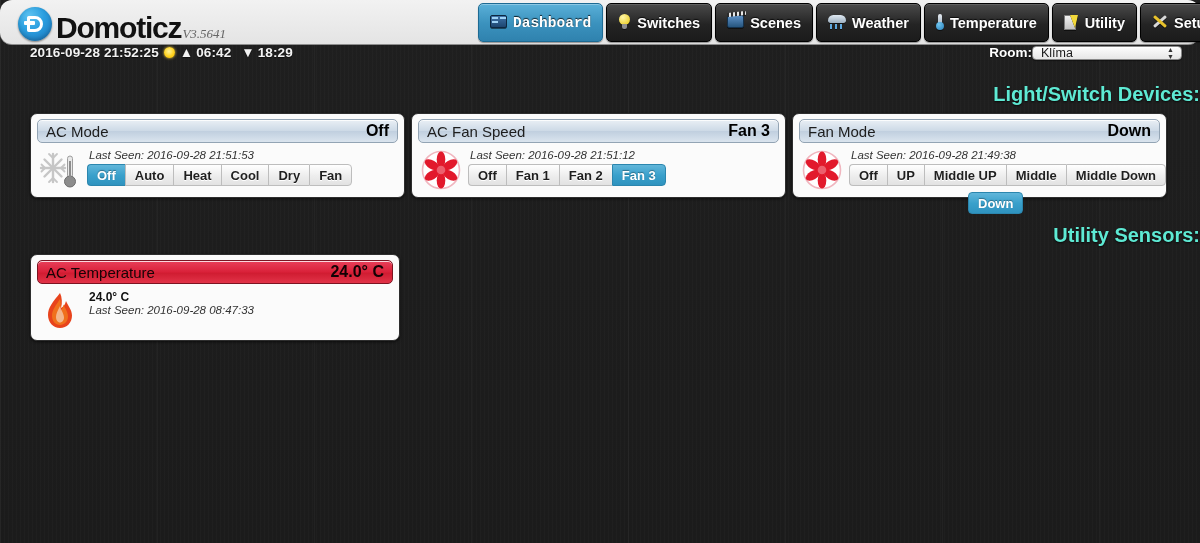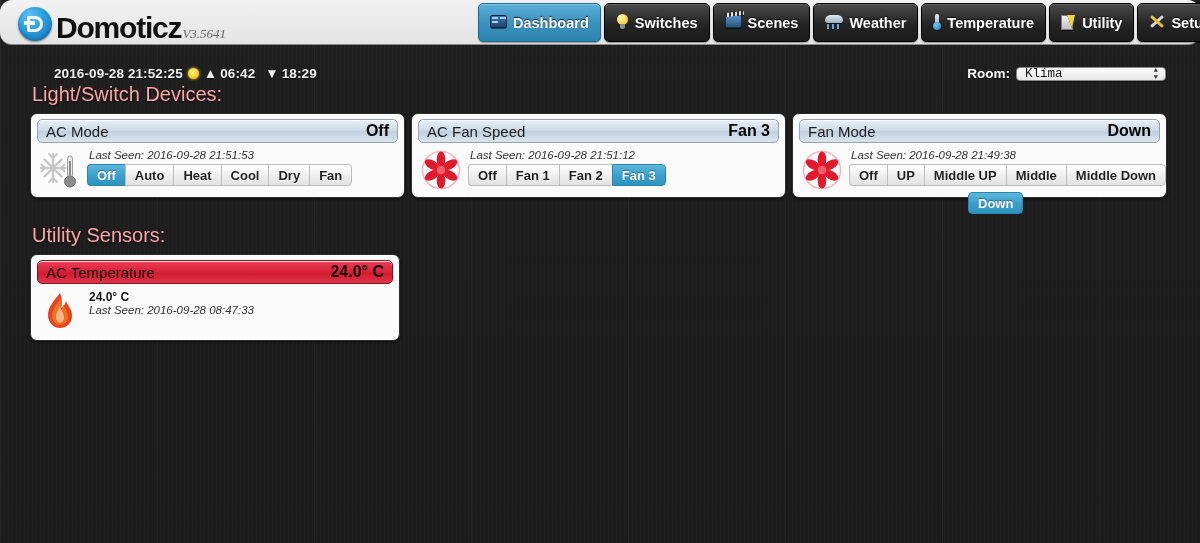--- a/index.html
+++ b/index.html
@@ -101,20 +101,21 @@
     font-size: 14.5px;
     font-weight: bold;
     text-shadow: 0 -1px 1px rgba(0,0,0,0.8);
     white-space: nowrap;
     cursor: pointer;
   }
   .navbtn.active {
     background: linear-gradient(#5ab0d8, #3b92be 52%, #2f82ae);
     border-color: #1d6a93;
     box-shadow: inset 0 1px 0 rgba(255,255,255,0.3), 0 1px 1px rgba(0,0,0,0.35);
+    font-family: Liberation Mono, monospace;
   }
   .navbtn .ic { font-size: 14px; line-height: 1; filter: drop-shadow(0 1px 0 rgba(0,0,0,.5)); }
 
   
   .ic-dash {
     width: 17px; height: 13px; display:inline-block;
     background: linear-gradient(#3f73a8,#1d4670);
     border: 1px solid #0d2740; border-radius: 2px; position: relative;
   }
   .ic-dash::after{content:"";position:absolute;left:1px;top:1px;width:6px;height:2px;background:#9ed2f5;box-shadow:0 4px 0 #9ed2f5, 8px 0 0 #9ed2f5;}
@@ -134,22 +135,21 @@
   .ic-util::after{content:"";position:absolute;left:6px;top:1px;width:0;height:0;border-left:5px solid transparent;border-right:3px solid transparent;border-top:13px solid #f2d83a;filter:drop-shadow(0 0 0 #000);}
   .ic-setup { width: 16px; height: 15px; display:inline-block; position:relative;}
   .ic-setup::before{content:"";position:absolute;left:0;top:6px;width:16px;height:3px;background:#d8d8d8;transform:rotate(-42deg);border-radius:1px;}
   .ic-setup::after{content:"";position:absolute;left:0;top:6px;width:16px;height:3px;background:#e8c22c;transform:rotate(42deg);border-radius:1px;}
 
   
   .infobar {
     height: 36px;
     position: relative;
     display: flex;
-    align-items: flex-end;
-    padding-left: 24px;
+    align-items: flex-start;
   }
   .datetime {
     margin-left: 30px;
     color: #f2f2f2;
     font-size: 13.5px;
     font-weight: bold;
     letter-spacing: 0.1px;
     display: flex;
     align-items: center;
     gap: 3px;
@@ -157,55 +157,54 @@
   }
   .sun-dot {
     display: inline-block; width: 11px; height: 11px;
     border-radius: 50%;
     background: radial-gradient(circle at 45% 40%, #fff49a 0%, #ffd21e 55%, #f0b800 100%);
     box-shadow: 0 0 3px #ffd84a;
     margin: 0 2px;
   }
   .roomwrap {
     position: absolute;
-    right: 34px;
-    display: flex;
-    align-items: center;
-    gap: 6px;
+    right: 18px;
+    display: flex;
+    align-items: center;
   }
   .roomlabel { color: #fff; font-size: 13.5px; font-weight: bold; text-shadow: 0 1px 1px rgba(0,0,0,.6); }
   .roomselect {
     width: 150px;
     height: 14px;
     border-radius: 4px;
     border: 1px solid #888;
     background: linear-gradient(#fdfdfd, #e6e6e6);
     box-shadow: inset 0 1px 0 #fff, 0 1px 1px rgba(0,0,0,0.4);
     display: flex;
     align-items: center;
     padding: 0 8px;
     font-size: 12.5px;
     color: #1a1a1a;
     position: relative;
     cursor: pointer;
-    font-family: Liberation Mono, monospace;
   }
   .roomselect .arrows {
     position: absolute; right: 7px; top: 50%; transform: translateY(-50%);
     display: flex; flex-direction: column; gap: 2px;
     font-size: 7px; line-height: 5px; color: #333;
   }
 
   
   .section-title {
-    color: #fca5a5;
+    color: #5eead4;
     font-size: 20px;
     margin: 2px 0 7px 32px;
     text-shadow: 0 1px 2px rgba(0,0,0,.75);
-    font-weight: normal;
+    font-weight: bold;
+    text-align: right;
   }
 
   .row { display: flex; margin-left: 30px; gap: 6px; }
 
   .panel {
     background: #fbfbfb;
     border: 1px solid #2e2e2e;
     border-radius: 7px;
     box-shadow: 0 1px 3px rgba(0,0,0,0.6);
     width: 375px;

